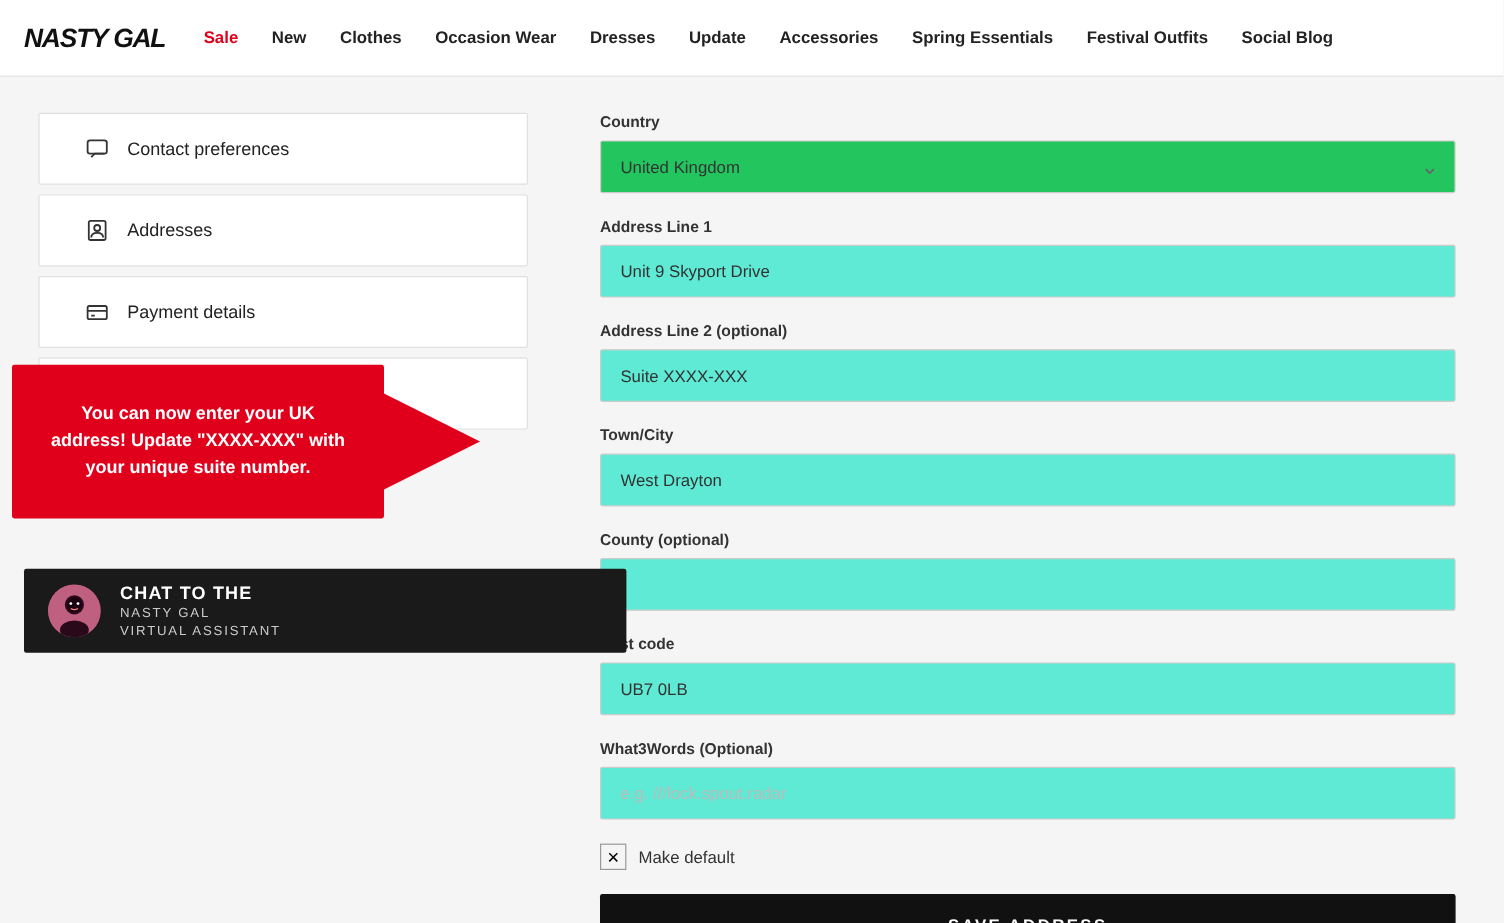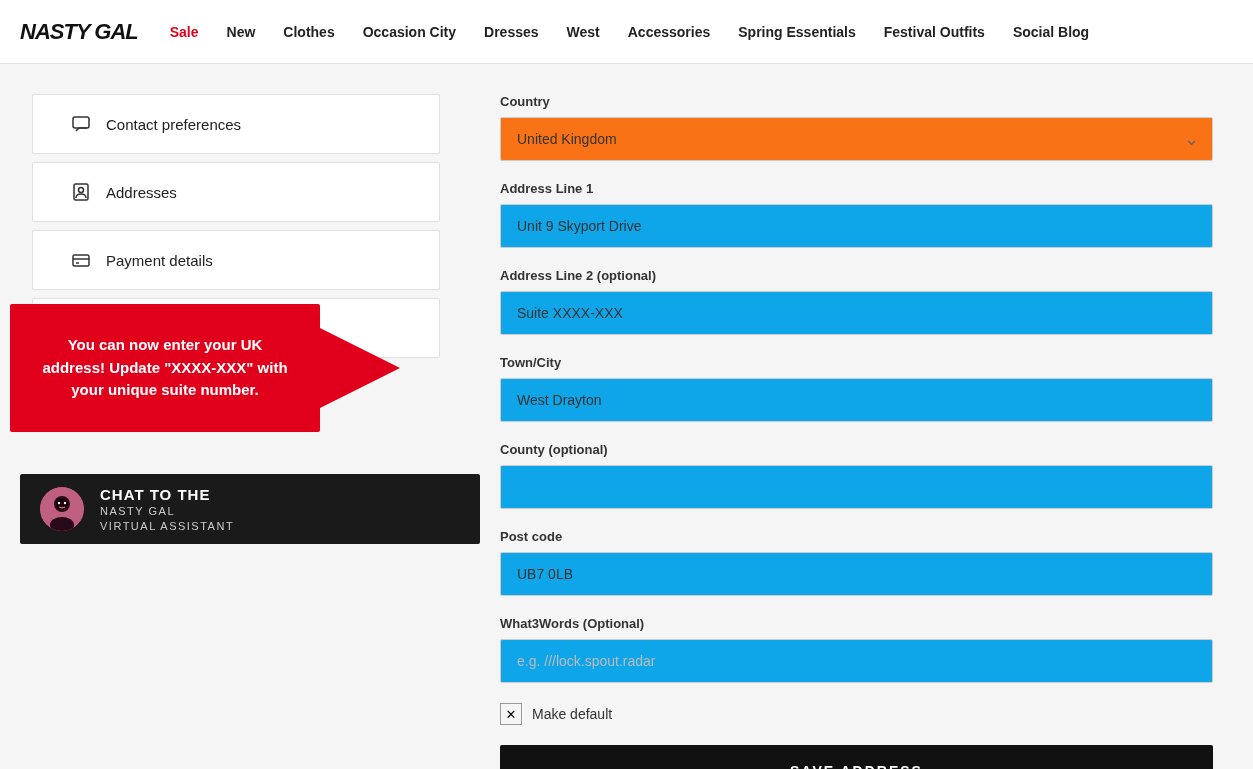--- a/index.html
+++ b/index.html
@@ -111,21 +111,21 @@
       border-top: 40px solid transparent;
       border-bottom: 40px solid transparent;
       border-left: 80px solid #e0001b;
     }
 
     
     .chat-widget {
       position: absolute;
       bottom: 20px;
       left: 20px;
-      width: 460px;
+      width: 502px;
       background: #1a1a1a;
       display: flex;
       align-items: center;
       gap: 16px;
       padding: 14px 20px;
       border-radius: 2px;
       cursor: pointer;
       top: 390px;
       height: 70px;
     }
@@ -172,36 +172,36 @@
       color: #333;
       margin-bottom: 8px;
     }
     .form-control {
       width: 100%;
       padding: 13px 16px;
       border: 1px solid #ccc;
       border-radius: 2px;
       font-size: 14px;
       color: #333;
-      background: #0ea5e9;
+      background: #5eead4;
       outline: none;
     }
     .form-control::placeholder { color: #bbb; }
 
     .select-wrapper {
       position: relative;
     }
     .select-wrapper select {
       width: 100%;
       padding: 13px 40px 13px 16px;
       border: 1px solid #ccc;
       border-radius: 2px;
       font-size: 14px;
       color: #333;
-      background: #f97316;
+      background: #22c55e;
       appearance: none;
       outline: none;
       cursor: pointer;
     }
     .select-arrow {
       position: absolute;
       right: 14px;
       top: 50%;
       transform: translateY(-50%);
       pointer-events: none;
@@ -251,23 +251,23 @@
 <body>
 
 <nav class="navbar">
   <a href="#" class="navbar-logo">
     <span>NASTY GAL</span>
   </a>
   <ul class="nav-links">
     <li><a href="#" class="sale">Sale</a></li>
     <li><a href="#">New</a></li>
     <li><a href="#">Clothes</a></li>
-    <li><a href="#">Occasion City</a></li>
+    <li><a href="#">Occasion Wear</a></li>
     <li><a href="#">Dresses</a></li>
-    <li><a href="#">West</a></li>
+    <li><a href="#">Update</a></li>
     <li><a href="#">Accessories</a></li>
     <li><a href="#">Spring Essentials</a></li>
     <li><a href="#">Festival Outfits</a></li>
     <li><a href="#">Social Blog</a></li>
   </ul>
 </nav>
 
 <div class="page-layout">
 
   <div class="sidebar">

